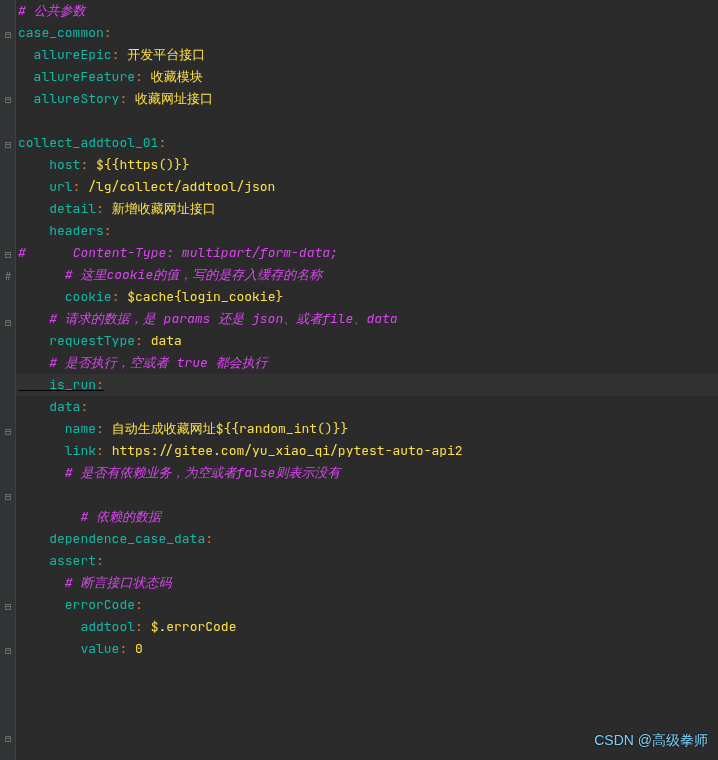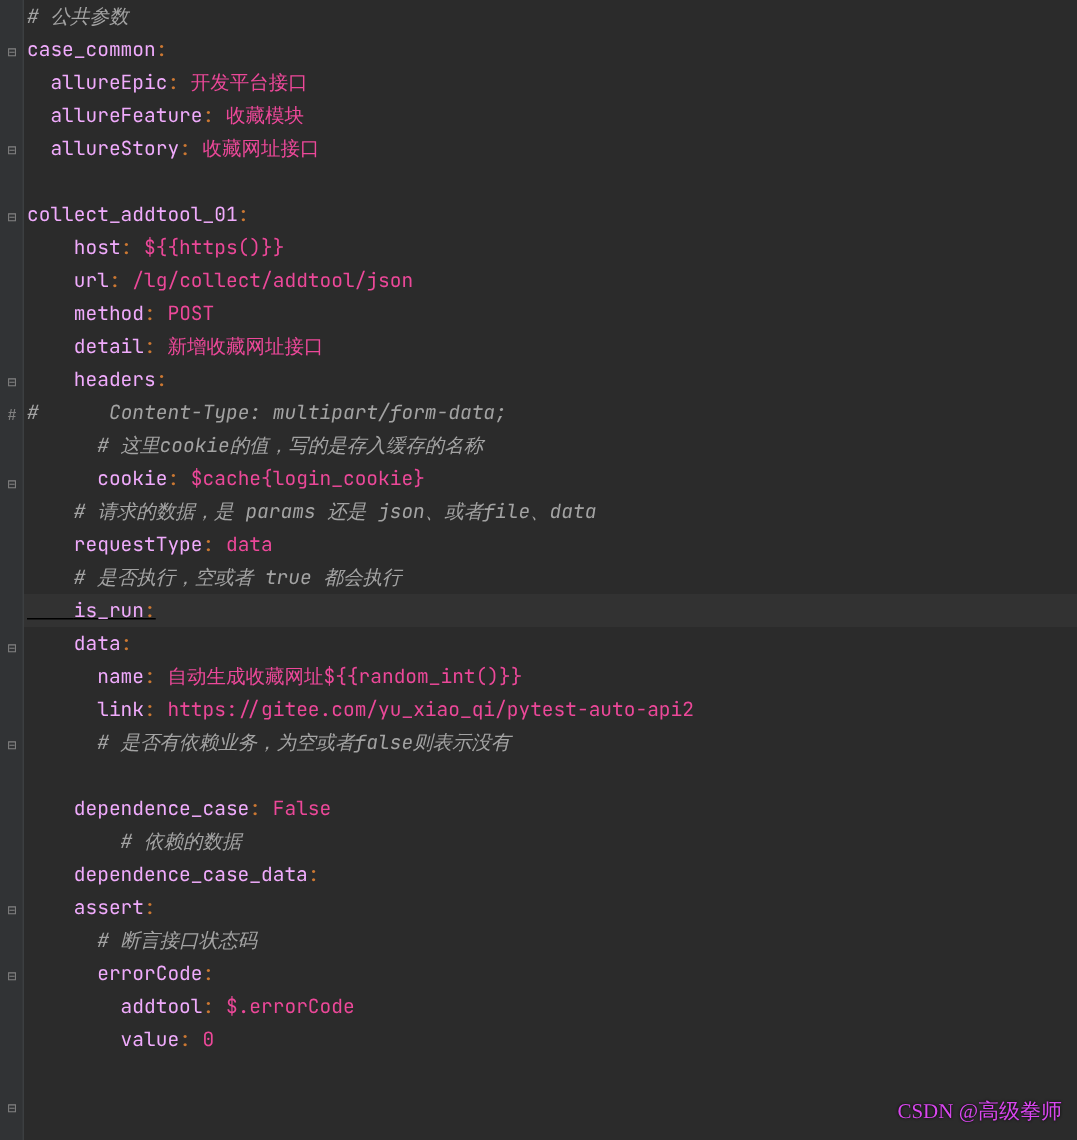--- a/index.html
+++ b/index.html
@@ -42,31 +42,31 @@
 .line {
   height: 22px;
   line-height: 22px;
   white-space: pre;
   padding-left: 2px;
 }
 .line.hl {
   background: #323232;
   text-decoration: underline;
 }
-.comment { color: #a3a3a3; font-style: italic; }
-.key { color: #f0abfc; }
+.comment { color: #d946ef; font-style: italic; }
+.key { color: #14b8a6; }
 .colon { color: #cc7832; }
-.val-plain { color: #ec4899; }
+.val-plain { color: #fde047; }
 .watermark {
   position: absolute;
   right: 10px;
   bottom: 10px;
-  color: #d946ef;
+  color: #7dd3fc;
   font-size: 14px;
-  font-family: Liberation Serif, serif;
+  font-family: Liberation Sans, sans-serif;
   text-shadow: 0 0 2px #000;
 }
 </style>
 </head>
 <body>
 
 <div class="editor">
   <div class="gutter">
     <span class="fold" style="top:25px">⊟</span>
     <span class="fold" style="top:90px">⊟</span>
@@ -83,36 +83,34 @@
   <div class="code">
     <div class="line"><span class="comment"># 公共参数</span></div>
     <div class="line"><span class="key">case_common</span><span class="colon">:</span></div>
     <div class="line">  <span class="key">allureEpic</span><span class="colon">: </span><span class="val-plain">开发平台接口</span></div>
     <div class="line">  <span class="key">allureFeature</span><span class="colon">: </span><span class="val-plain">收藏模块</span></div>
     <div class="line">  <span class="key">allureStory</span><span class="colon">: </span><span class="val-plain">收藏网址接口</span></div>
     <div class="line"> </div>
     <div class="line"><span class="key">collect_addtool_01</span><span class="colon">:</span></div>
     <div class="line">    <span class="key">host</span><span class="colon">: </span><span class="val-plain">${{https()}}</span></div>
     <div class="line">    <span class="key">url</span><span class="colon">: </span><span class="val-plain">/lg/collect/addtool/json</span></div>
-    <div class="line">    <span class="key">method</span><span class="colon">: </span><span class="val-plain">POST</span></div>
     <div class="line">    <span class="key">detail</span><span class="colon">: </span><span class="val-plain">新增收藏网址接口</span></div>
     <div class="line">    <span class="key">headers</span><span class="colon">:</span></div>
     <div class="line"><span class="comment">#</span> <span class="comment">     Content-Type: multipart/form-data;</span></div>
     <div class="line">      <span class="comment"># 这里cookie的值，写的是存入缓存的名称</span></div>
     <div class="line">      <span class="key">cookie</span><span class="colon">: </span><span class="val-plain">$cache{login_cookie}</span></div>
     <div class="line">    <span class="comment"># 请求的数据，是 params 还是 json、或者file、data</span></div>
     <div class="line">    <span class="key">requestType</span><span class="colon">: </span><span class="val-plain">data</span></div>
     <div class="line">    <span class="comment"># 是否执行，空或者 true 都会执行</span></div>
     <div class="line hl">    <span class="key">is_run</span><span class="colon">:</span></div>
     <div class="line">    <span class="key">data</span><span class="colon">:</span></div>
     <div class="line">      <span class="key">name</span><span class="colon">: </span><span class="val-plain">自动生成收藏网址${{random_int()}}</span></div>
     <div class="line">      <span class="key">link</span><span class="colon">: </span><span class="val-plain">https://gitee.com/yu_xiao_qi/pytest-auto-api2</span></div>
     <div class="line">      <span class="comment"># 是否有依赖业务，为空或者false则表示没有</span></div>
     <div class="line"> </div>
-    <div class="line">    <span class="key">dependence_case</span><span class="colon">: </span><span class="val-plain">False</span></div>
     <div class="line">        <span class="comment"># 依赖的数据</span></div>
     <div class="line">    <span class="key">dependence_case_data</span><span class="colon">:</span></div>
     <div class="line">    <span class="key">assert</span><span class="colon">:</span></div>
     <div class="line">      <span class="comment"># 断言接口状态码</span></div>
     <div class="line">      <span class="key">errorCode</span><span class="colon">:</span></div>
     <div class="line">        <span class="key">addtool</span><span class="colon">: </span><span class="val-plain">$.errorCode</span></div>
     <div class="line">        <span class="key">value</span><span class="colon">: </span><span class="val-plain">0</span></div>
   </div>
 </div>
 

